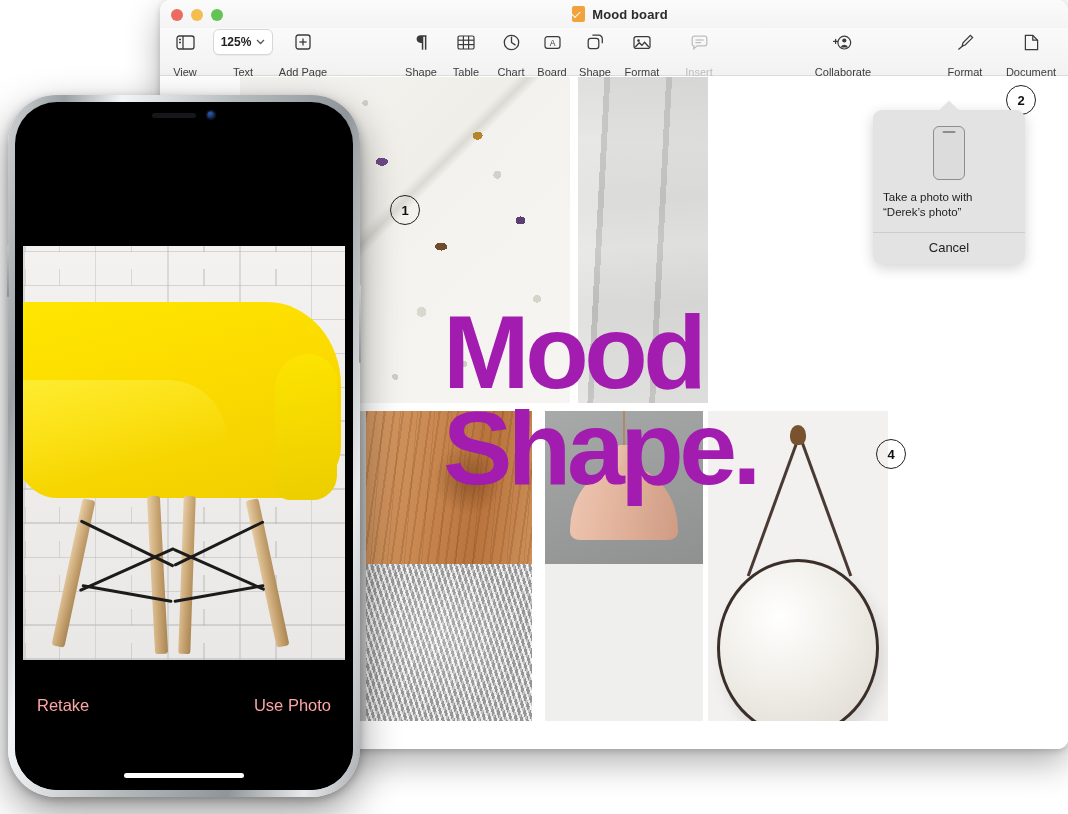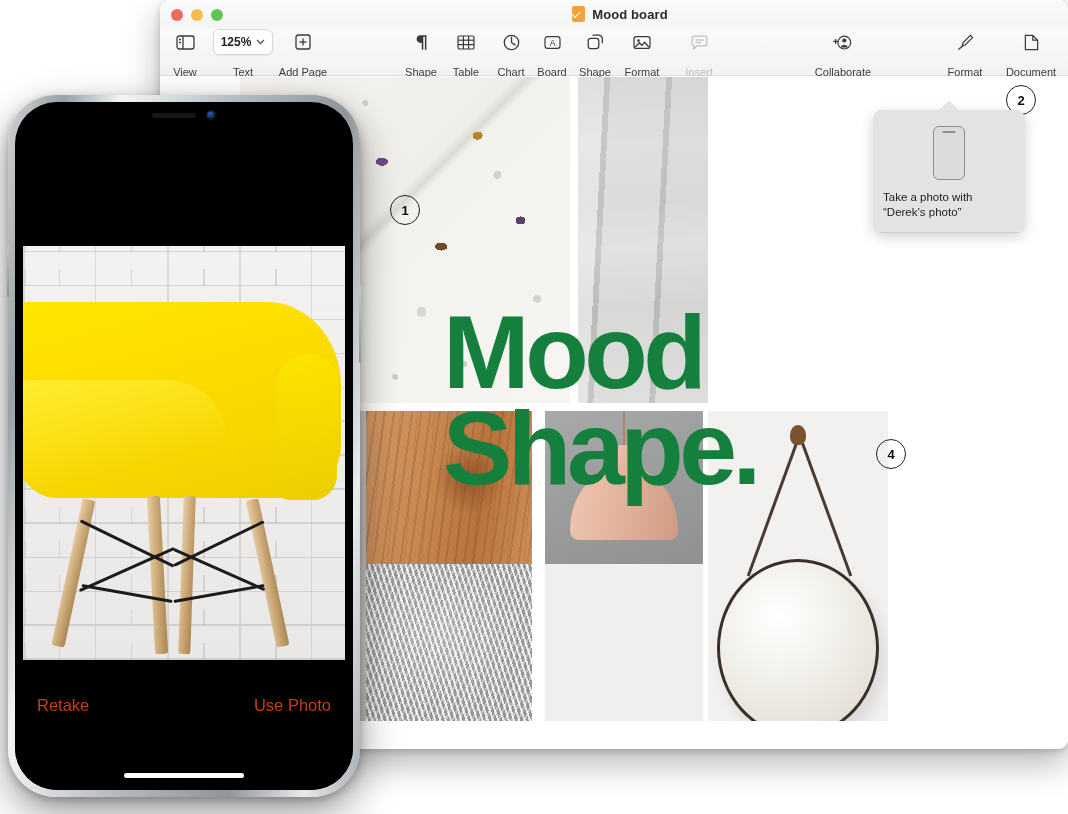--- a/index.html
+++ b/index.html
@@ -182,21 +182,21 @@
     border-radius: 50%;
     border: 3px solid #3a2e29;
     background: radial-gradient(ellipse 75% 70% at 38% 32%, #ffffff 0%, #f3f1ec 48%, #e4e0d8 100%);
     box-shadow: 6px 10px 16px rgba(0,0,0,.10);
   }
 
   
   #headline {
     position: absolute; left: 263px; top: 228px;
     font-weight: bold; font-size: 104px; line-height: 0.92;
-    letter-spacing: -4.5px; color: #15803d;
+    letter-spacing: -4.5px; color: #a21caf;
     font-family: "Liberation Sans", sans-serif;
     pointer-events: none; z-index: 6;
   }
   #headline .hl-line { display: block; }
 
   
   .badge {
     position: absolute; width: 30px; height: 30px; border-radius: 50%;
     border: 1.3px solid #222; background: transparent;
     display: flex; align-items: center; justify-content: center;
@@ -308,21 +308,21 @@
     border-radius: 3px;
   }
   .xwire { position: absolute; height: 3.4px; background: #1b1b1b; border-radius: 2px; }
   #ip-bottombar {
     position: absolute; left: 0; right: 0; bottom: 0; height: 114px; background: #000;
   }
   #ip-actions {
     position: absolute; left: 0; right: 0; top: 20px;
     display: flex; justify-content: space-between; padding: 0 22px;
   }
-  .ip-act { color: #c2410c; font-size: 16.5px; }
+  .ip-act { color: #fca5a5; font-size: 16.5px; }
   #ip-home {
     position: absolute; left: 50%; bottom: 12px; transform: translateX(-50%);
     width: 120px; height: 5px; background: #fff; border-radius: 3px;
   }
 </style>
 </head>
 <body>
 
 <div id="stage">
 
@@ -530,20 +530,21 @@
 
     <div id="popover">
       <div id="pop-arrow"></div>
       <div id="pop-body">
         <div id="pop-top">
           <div id="pop-phone"></div>
           <div class="pop-line">Take a photo with</div>
           <div class="pop-line">“Derek’s photo”</div>
         </div>
         <div id="pop-sep"></div>
+        <div id="pop-cancel">Cancel</div>
       </div>
     </div>
   </div>
 
   <div id="iphone">
     <div id="ip-frame"></div>
     <div id="ip-screen">
       <div id="ip-notch">
         <div id="ip-speaker"></div>
         <div id="ip-cam"></div>

